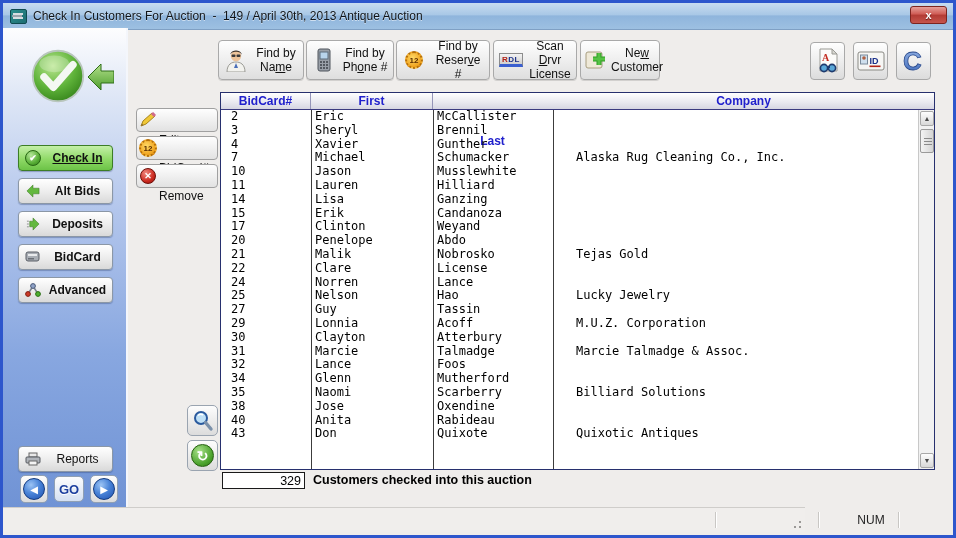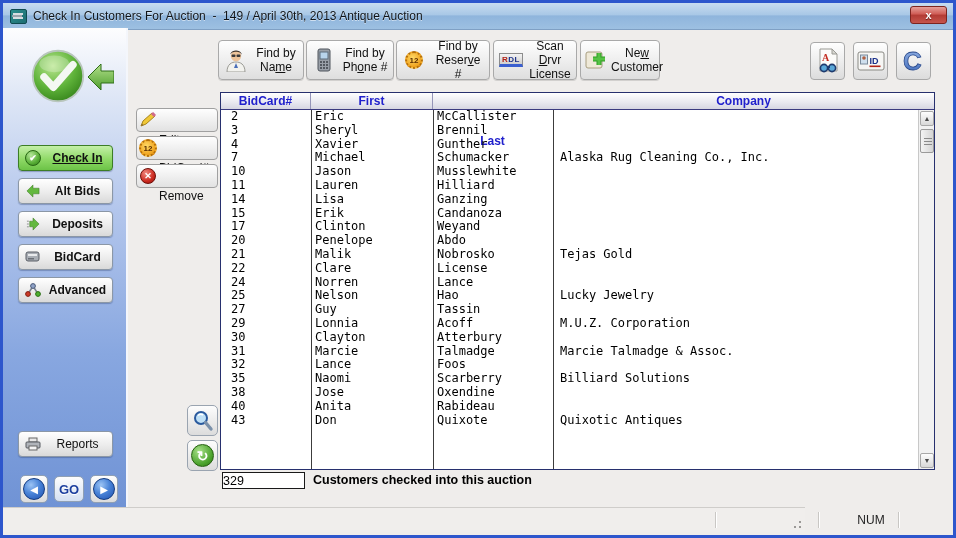--- a/index.html
+++ b/index.html
@@ -23,21 +23,21 @@
     border-right:2px solid #f4f6fb; }
   .side-btn{ position:absolute; left:15px; width:95px; height:26px; border:1px solid #8b97a6; border-radius:4px;
     background:linear-gradient(180deg,#ffffff 0%,#ececec 55%,#d9d9d9 100%);
     display:flex; align-items:center; font-size:12px; font-weight:bold; color:#111; cursor:pointer; box-shadow:0 1px 1px rgba(40,60,110,.35); }
   .side-btn .lbl{ flex:1; text-align:center; }
   .side-btn .ic{ width:20px; display:flex; justify-content:center; margin-left:4px; }
   .side-btn.active{ background:linear-gradient(180deg,#c4f0a8 0%,#8fd967 55%,#6cc347 100%); border:1px solid #3c7d26; }
   .side-btn.active .lbl{ text-decoration:underline; }
   .bigcheck{ position:absolute; left:27px; top:20px; width:56px; height:56px; }
   .bigarrow{ position:absolute; left:85px; top:34px; width:26px; height:30px; }
-  .reports-btn{ top:403px; font-weight:normal; }
+  .reports-btn{ top:418px; font-weight:normal; }
   .navrow{ position:absolute; left:17px; top:447px; display:flex; gap:6px; align-items:center; }
   .navcircle{ width:28px; height:28px; border-radius:5px; border:1px solid #90a0b4; background:linear-gradient(180deg,#fdfdfd,#dcdcdc); display:flex; align-items:center; justify-content:center; cursor:pointer; }
   .navcircle .orb{ width:22px; height:22px; border-radius:50%; background:radial-gradient(circle at 35% 30%,#9cc4f4 0%,#4a84d8 45%,#1d4fae 100%); border:1px solid #123a80; color:#fff; font-size:10px; display:flex; align-items:center; justify-content:center; }
   .go-btn{ width:30px; height:26px; border-radius:5px; border:1px solid #90a0b4; background:linear-gradient(180deg,#fdfdfd,#d4e0f2); display:flex; align-items:center; justify-content:center; font-weight:bold; font-size:13px; color:#1c3f9e; text-shadow:0 1px 0 #fff; cursor:pointer; }
 
   
   .tool-btn{ position:absolute; top:37px; height:40px; border:1px solid #a9a9a9; border-radius:4px;
     background:linear-gradient(180deg,#fefefe 0%,#ededed 55%,#dedede 100%);
     display:flex; align-items:center; font-size:12px; color:#111; cursor:pointer; box-shadow:0 1px 0 rgba(0,0,0,.12); }
   .tool-btn .tic{ width:26px; display:flex; justify-content:center; margin-left:4px; }
@@ -66,31 +66,31 @@
   .grid{ position:absolute; left:217px; top:89px; width:715px; height:378px; border:1px solid #27306e; background:#fff; }
   .grid-header{ position:absolute; left:0; top:0; width:100%; height:17px; display:flex;
     background:linear-gradient(180deg,#ffffff 0%,#e8e8ef 60%,#d6d6e2 100%); border-bottom:1px solid #3a3a80; }
   .hcell{ font-size:12px; font-weight:bold; color:#2020cc; text-align:center; line-height:16px; border-right:1px solid #9595b8; }
   .grid-body{ position:absolute; left:0; top:17px; width:699px; height:359px; overflow:hidden; font-family:"DejaVu Sans Mono", monospace; font-size:12px; color:#000; }
   .trow{ display:flex; height:13.8px; line-height:13.9px; white-space:pre; cursor:default; }
   .cell{ overflow:hidden; }
   .c-bid{ width:90px; padding-left:10px; }
   .c-first{ width:122px; padding-left:4px; }
   .c-last{ width:120px; padding-left:4px; }
-  .c-company{ flex:1; padding-left:7px; }
+  .c-company{ flex:1; padding-left:23px; }
   .h-bid{ width:90px; } .h-first{ width:122px; } .h-last{ width:120px;margin-top:40px; } .h-company{ flex:1; border-right:none; }
   .vline{ position:absolute; top:17px; bottom:0; width:1px; background:#3c3c3c; }
   
   .vscroll{ position:absolute; right:0; top:17px; width:16px; height:359px; background:#f1f1f1; border-left:1px solid #c8c8c8; }
   .sc-btn{ position:absolute; left:1px; width:14px; height:15px; background:linear-gradient(180deg,#fdfdfd,#d8d8d8); border:1px solid #a8a8a8; border-radius:2px; font-size:7px; color:#4a4a4a; display:flex; align-items:center; justify-content:center; cursor:pointer; }
   .sc-thumb{ position:absolute; left:1px; top:19px; width:14px; height:24px; background:linear-gradient(90deg,#f4f4f4,#d4d4d4); border:1px solid #9a9a9a; border-radius:2px; cursor:grab; }
   .sc-thumb::before{ content:""; position:absolute; left:3px; top:8px; width:8px; height:1px; background:#8a8a8a; box-shadow:0 3px 0 #8a8a8a, 0 6px 0 #8a8a8a; }
 
   
-  .count-box{ position:absolute; left:219px; top:469px; width:83px; height:17px; border:1px solid #1a1a1a; background:#fff; font-size:12.5px; text-align:left; padding:1px 3px 0 0; color:#000; }
+  .count-box{ position:absolute; left:219px; top:469px; width:83px; height:17px; border:1px solid #1a1a1a; background:#fff; font-size:12.5px; text-align:right; padding:1px 3px 0 0; color:#000; }
   .count-label{ position:absolute; left:310px; top:470px; font-size:12.5px; font-weight:bold; color:#000; }
   .statusbar{ position:absolute; left:0; top:504px; width:802px; height:25px; background:#f0eeec; border-top:1px solid #cfcdca; }
   .sep{ position:absolute; top:4px; height:16px; width:1px; background:#c9c7c4; box-shadow:1px 0 0 #ffffff; }
   .num-ind{ position:absolute; left:845px; top:5px; width:46px; text-align:center; font-size:12px; color:#222; }
   .grip{ position:absolute; right:3px; bottom:3px; width:12px; height:12px;
     background:
       radial-gradient(circle at 10px 10px, #9a9896 1.2px, transparent 1.4px),
       radial-gradient(circle at 10px 5px,  #9a9896 1.2px, transparent 1.4px),
       radial-gradient(circle at 5px 10px,  #9a9896 1.2px, transparent 1.4px); }
 </style>
@@ -358,20 +358,21 @@
         <div class="trow"><div class="cell c-bid">20</div><div class="cell c-first">Penelope</div><div class="cell c-last">Abdo</div><div class="cell c-company"></div></div>
         <div class="trow"><div class="cell c-bid">21</div><div class="cell c-first">Malik</div><div class="cell c-last">Nobrosko</div><div class="cell c-company">Tejas Gold</div></div>
         <div class="trow"><div class="cell c-bid">22</div><div class="cell c-first">Clare</div><div class="cell c-last">License</div><div class="cell c-company"></div></div>
         <div class="trow"><div class="cell c-bid">24</div><div class="cell c-first">Norren</div><div class="cell c-last">Lance</div><div class="cell c-company"></div></div>
         <div class="trow"><div class="cell c-bid">25</div><div class="cell c-first">Nelson</div><div class="cell c-last">Hao</div><div class="cell c-company">Lucky Jewelry</div></div>
         <div class="trow"><div class="cell c-bid">27</div><div class="cell c-first">Guy</div><div class="cell c-last">Tassin</div><div class="cell c-company"></div></div>
         <div class="trow"><div class="cell c-bid">29</div><div class="cell c-first">Lonnia</div><div class="cell c-last">Acoff</div><div class="cell c-company">M.U.Z. Corporation</div></div>
         <div class="trow"><div class="cell c-bid">30</div><div class="cell c-first">Clayton</div><div class="cell c-last">Atterbury</div><div class="cell c-company"></div></div>
         <div class="trow"><div class="cell c-bid">31</div><div class="cell c-first">Marcie</div><div class="cell c-last">Talmadge</div><div class="cell c-company">Marcie Talmadge &amp; Assoc.</div></div>
         <div class="trow"><div class="cell c-bid">32</div><div class="cell c-first">Lance</div><div class="cell c-last">Foos</div><div class="cell c-company"></div></div>
+        <div class="trow"><div class="cell c-bid">34</div><div class="cell c-first">Glenn</div><div class="cell c-last">Mutherford</div><div class="cell c-company"></div></div>
         <div class="trow"><div class="cell c-bid">35</div><div class="cell c-first">Naomi</div><div class="cell c-last">Scarberry</div><div class="cell c-company">Billiard Solutions</div></div>
         <div class="trow"><div class="cell c-bid">38</div><div class="cell c-first">Jose</div><div class="cell c-last">Oxendine</div><div class="cell c-company"></div></div>
         <div class="trow"><div class="cell c-bid">40</div><div class="cell c-first">Anita</div><div class="cell c-last">Rabideau</div><div class="cell c-company"></div></div>
         <div class="trow"><div class="cell c-bid">43</div><div class="cell c-first">Don</div><div class="cell c-last">Quixote</div><div class="cell c-company">Quixotic Antiques</div></div>
       </div>
     <div class="vline" style="left:90px"></div>
     <div class="vline" style="left:212px"></div>
     <div class="vline" style="left:332px"></div>
     <div class="vscroll">
       <div class="sc-btn" style="top:1px">▲</div>

